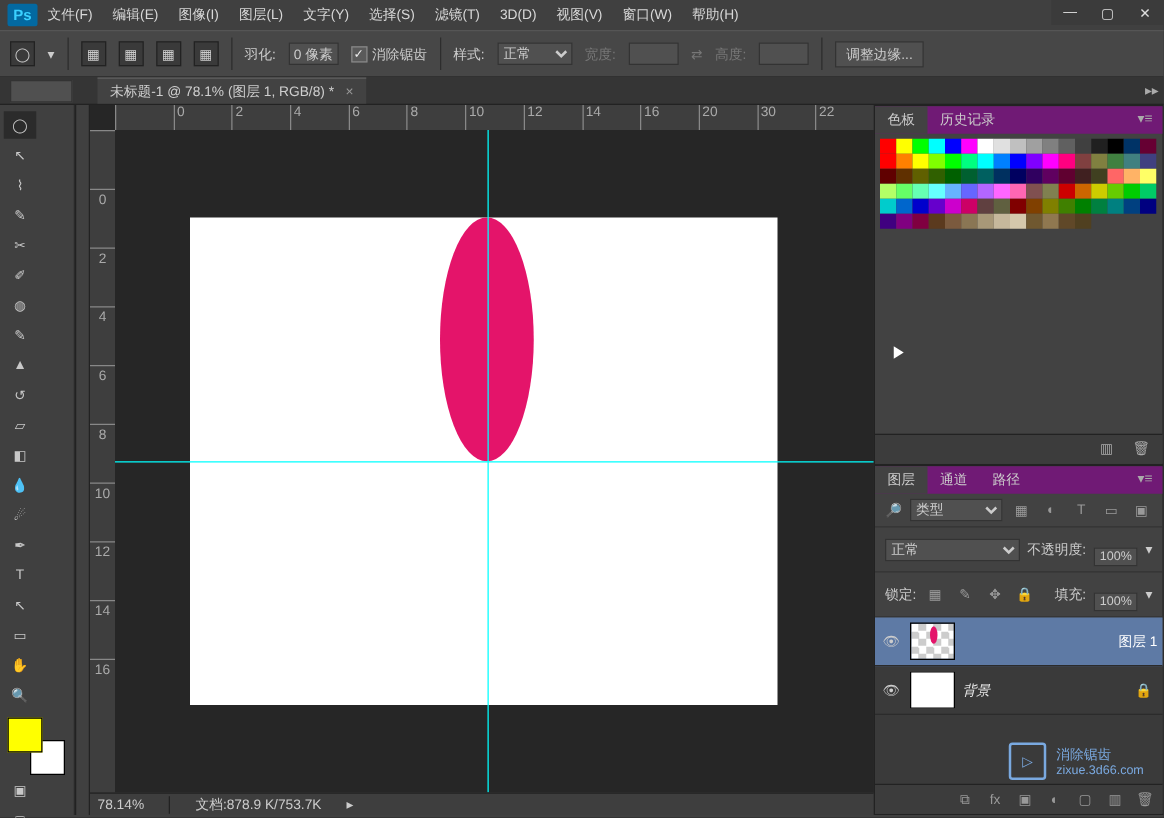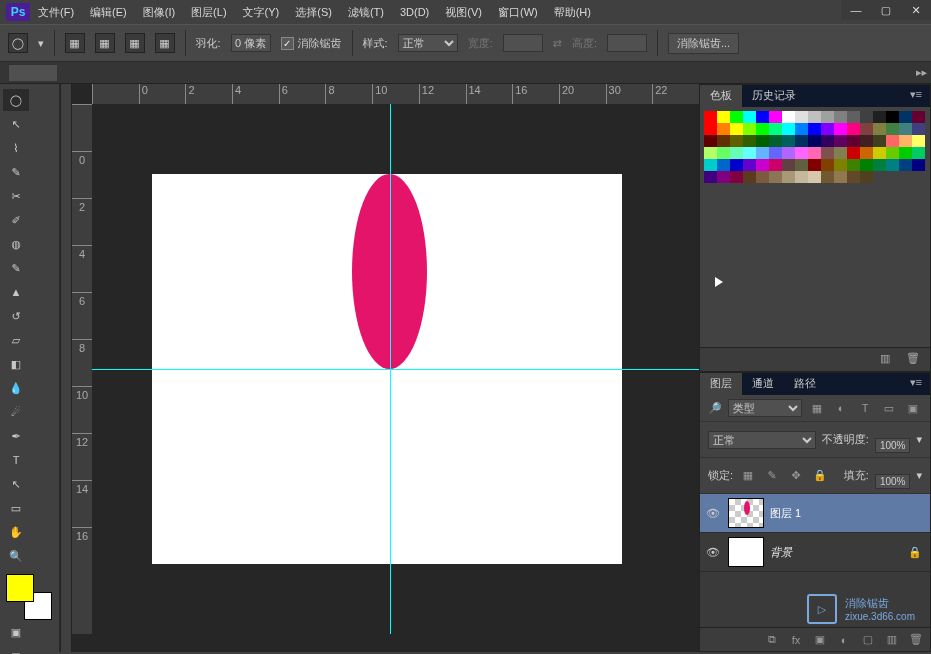--- a/index.html
+++ b/index.html
@@ -1,20 +1,20 @@
 <!DOCTYPE html>
 <html><head>
 <meta charset="utf-8">
 <style>
 * { margin: 0; padding: 0; box-sizing: border-box; font-family: "Microsoft YaHei", sans-serif; font-size: 11px; }
 body { width: 931px; height: 654px; background: #404040; color: #ccc; overflow: hidden; position: relative; }
 
 
 .menubar { height: 24px; background: #404040; display: flex; align-items: center; padding: 0 6px; }
-.menubar .ps { width: 24px; height: 18px; background: #4c1d95; color: #3ad0ff; display: flex; align-items: center; justify-content: center; font-weight: bold; border-radius: 2px; font-size: 12px; }
+.menubar .ps { width: 24px; height: 18px; background: #0369a1; color: #3ad0ff; display: flex; align-items: center; justify-content: center; font-weight: bold; border-radius: 2px; font-size: 12px; }
 .menubar .m { padding: 0 8px; line-height: 24px; color: #d8d8d8; cursor: default; }
 .winbtns { position: absolute; top: 0; right: 0; display: flex; background: #3b3b3b; }
 .winbtns div { width: 30px; height: 20px; display: flex; align-items: center; justify-content: center; color: #ddd; }
 
 
 .optbar { height: 38px; background: #474747; border-top: 1px solid #555; border-bottom: 1px solid #2b2b2b; display: flex; align-items: center; padding: 0 8px; gap: 10px; }
 .optbar .ico { width: 20px; height: 20px; background: #3a3a3a; border: 1px solid #222; display: flex; align-items: center; justify-content: center; }
 .optbar .sep { width: 1px; height: 26px; background: #2d2d2d; }
 .optbar .lbl { color: #ccc; }
 .optbar input.num { width: 40px; background: #505050; border: 1px solid #333; color: #ccc; text-align: center; height: 18px; }
@@ -49,21 +49,21 @@
 .shape { position: absolute; left: 200px; top: 0; width: 75px; height: 195px; background: #e4146a; border-radius: 50%; }
 .guide-v { position: absolute; top: 0; bottom: 0; width: 1px; background: #00ffff; left: 298px; }
 .guide-h { position: absolute; left: 0; right: 0; height: 1px; background: #00ffff; top: 265px; }
 
 .status { position: absolute; bottom: 0; left: 0; right: 0; height: 18px; background: #3e3e3e; display:flex; align-items:center; padding:0 6px; gap:20px; color:#ccc; border-top:1px solid #222;}
 .status .sep2 { width:1px; height:14px; background:#222; }
 
 
 .panels { width: 232px; background: #404040; display:flex; flex-direction:column; }
 .panel { border:1px solid #222; background: #424242; }
-.ptabs { display:flex; background:#0f172a; height:22px; }
+.ptabs { display:flex; background:#701a75; height:22px; }
 .ptabs .pt { padding: 3px 10px; color:#ccc; }
 .ptabs .pt.act { background:#424242; }
 .ptabs .menu { margin-left:auto; padding:3px 8px; color:#aaa;}
 .swatches { padding: 4px; display:flex; flex-wrap:wrap; gap:0; }
 .swatches .c { width:13px; height:12px; }
 .swfree { height: 160px; position:relative; }
 .swfree .cursor { position:absolute; left:15px; top:90px; width:0;height:0;border-left:8px solid #fff;border-top:5px solid transparent;border-bottom:5px solid transparent;}
 .swbot { height:24px; background:#3c3c3c; display:flex; justify-content:flex-end; align-items:center; gap:10px; padding:0 8px; border-top:1px solid #222;}
 .swbot .i { width:16px; height:16px; color:#aaa; }
 
@@ -74,21 +74,21 @@
 .lrow .lbl2 { color:#ccc; }
 .lrow .val { background:#505050; border:1px solid #333; padding:1px 4px; color:#ccc; font-size:10px;margin-top:12px;}
 .layers { flex:1; background:#3a3a3a; }
 .layer { display:flex; align-items:center; padding:4px; gap:6px; border-bottom:1px solid #2b2b2b;}
 .layer.sel { background:#5e7aa5; color:#fff; }
 .layer .eye { width:18px; color:#ccc; text-align:center;}
 .layer .thumb { width:36px; height:30px; background:#fff; border:1px solid #000; position:relative;}
 .layer .thumb.chk { background: repeating-conic-gradient(#ccc 0 25%, #fff 0 50%) 0 0/12px 12px; }
 .layer .thumb .mini { position:absolute; left:15px; top:2px; width:6px; height:14px; background:#e4146a; border-radius:50%;}
 .layer .nm { flex:1; color:#e8e8e8; }
-.layer.sel .nm { color:#fff;}
+.layer.sel .nm { color:#fff;text-align:right;}
 .layer .lock { color:#bbb; margin-right:4px;}
 .layer .nm.italic { font-style:italic; }
 
 .watermark { position:absolute; right:16px; bottom:30px; color:#7aa9e0; display:flex; align-items:center; gap:8px; font-size:20px;}
 .watermark .logo { width:30px;height:30px;border:2px solid #7aa9e0;border-radius:3px;display:flex;align-items:center;justify-content:center;}
 .watermark .sub { font-size:10px; display:block; }
 
 .lbot { height:24px; background:#3c3c3c; display:flex; justify-content:flex-end; align-items:center; gap:8px; padding:0 6px; border-top:1px solid #222;}
 .lbot .i { width:16px; text-align:center; color:#999; }
 
@@ -135,25 +135,29 @@
   </div>
   <div class="sep"></div>
   <span class="lbl">样式:</span>
   <select><option>正常</option></select>
   <span class="lbl disabled">宽度:</span>
   <input class="num disabled" disabled="" style="">
   <span class="disabled">⇄</span>
   <span class="lbl disabled">高度:</span>
   <input class="num disabled" disabled="" style="">
   <div class="sep"></div>
-  <div class="btn">消除锯齿...</div>
+  <div class="btn">调整边缘...</div>
 </div>
 
 <div class="tabbar">
   <div class="dd"></div>
+  <div class="tab">
+    <span>未标题-1 @ 78.1% (图层 1, RGB/8) *</span>
+    <span class="close">×</span>
+  </div>
 </div>
 <div class="close-pan">▸▸</div>
 
 <div class="main">
 
   <div class="tools">
     <div class="t sel">◯</div>
     <div class="t">↖</div>
     <div class="t">⌇</div>
     <div class="t">✎</div>
@@ -210,20 +214,26 @@
         <div class="tick">12</div>
         <div class="tick">14</div>
         <div class="tick">16</div>
     </div>
     <div class="canvasarea">
       <div class="doc">
         <div class="shape"></div>
       </div>
       <div class="guide-v"></div>
       <div class="guide-h"></div>
+    </div>
+    <div class="status">
+      <span>78.14%</span>
+      <div class="sep2"></div>
+      <span>文档:878.9 K/753.7K</span>
+      <span>▸</span>
     </div>
   </div>
 
   <div class="panels">
 
     <div class="panel">
       <div class="ptabs">
         <div class="pt act">色板</div>
         <div class="pt">历史记录</div>
         <div class="menu">▾≡</div>

